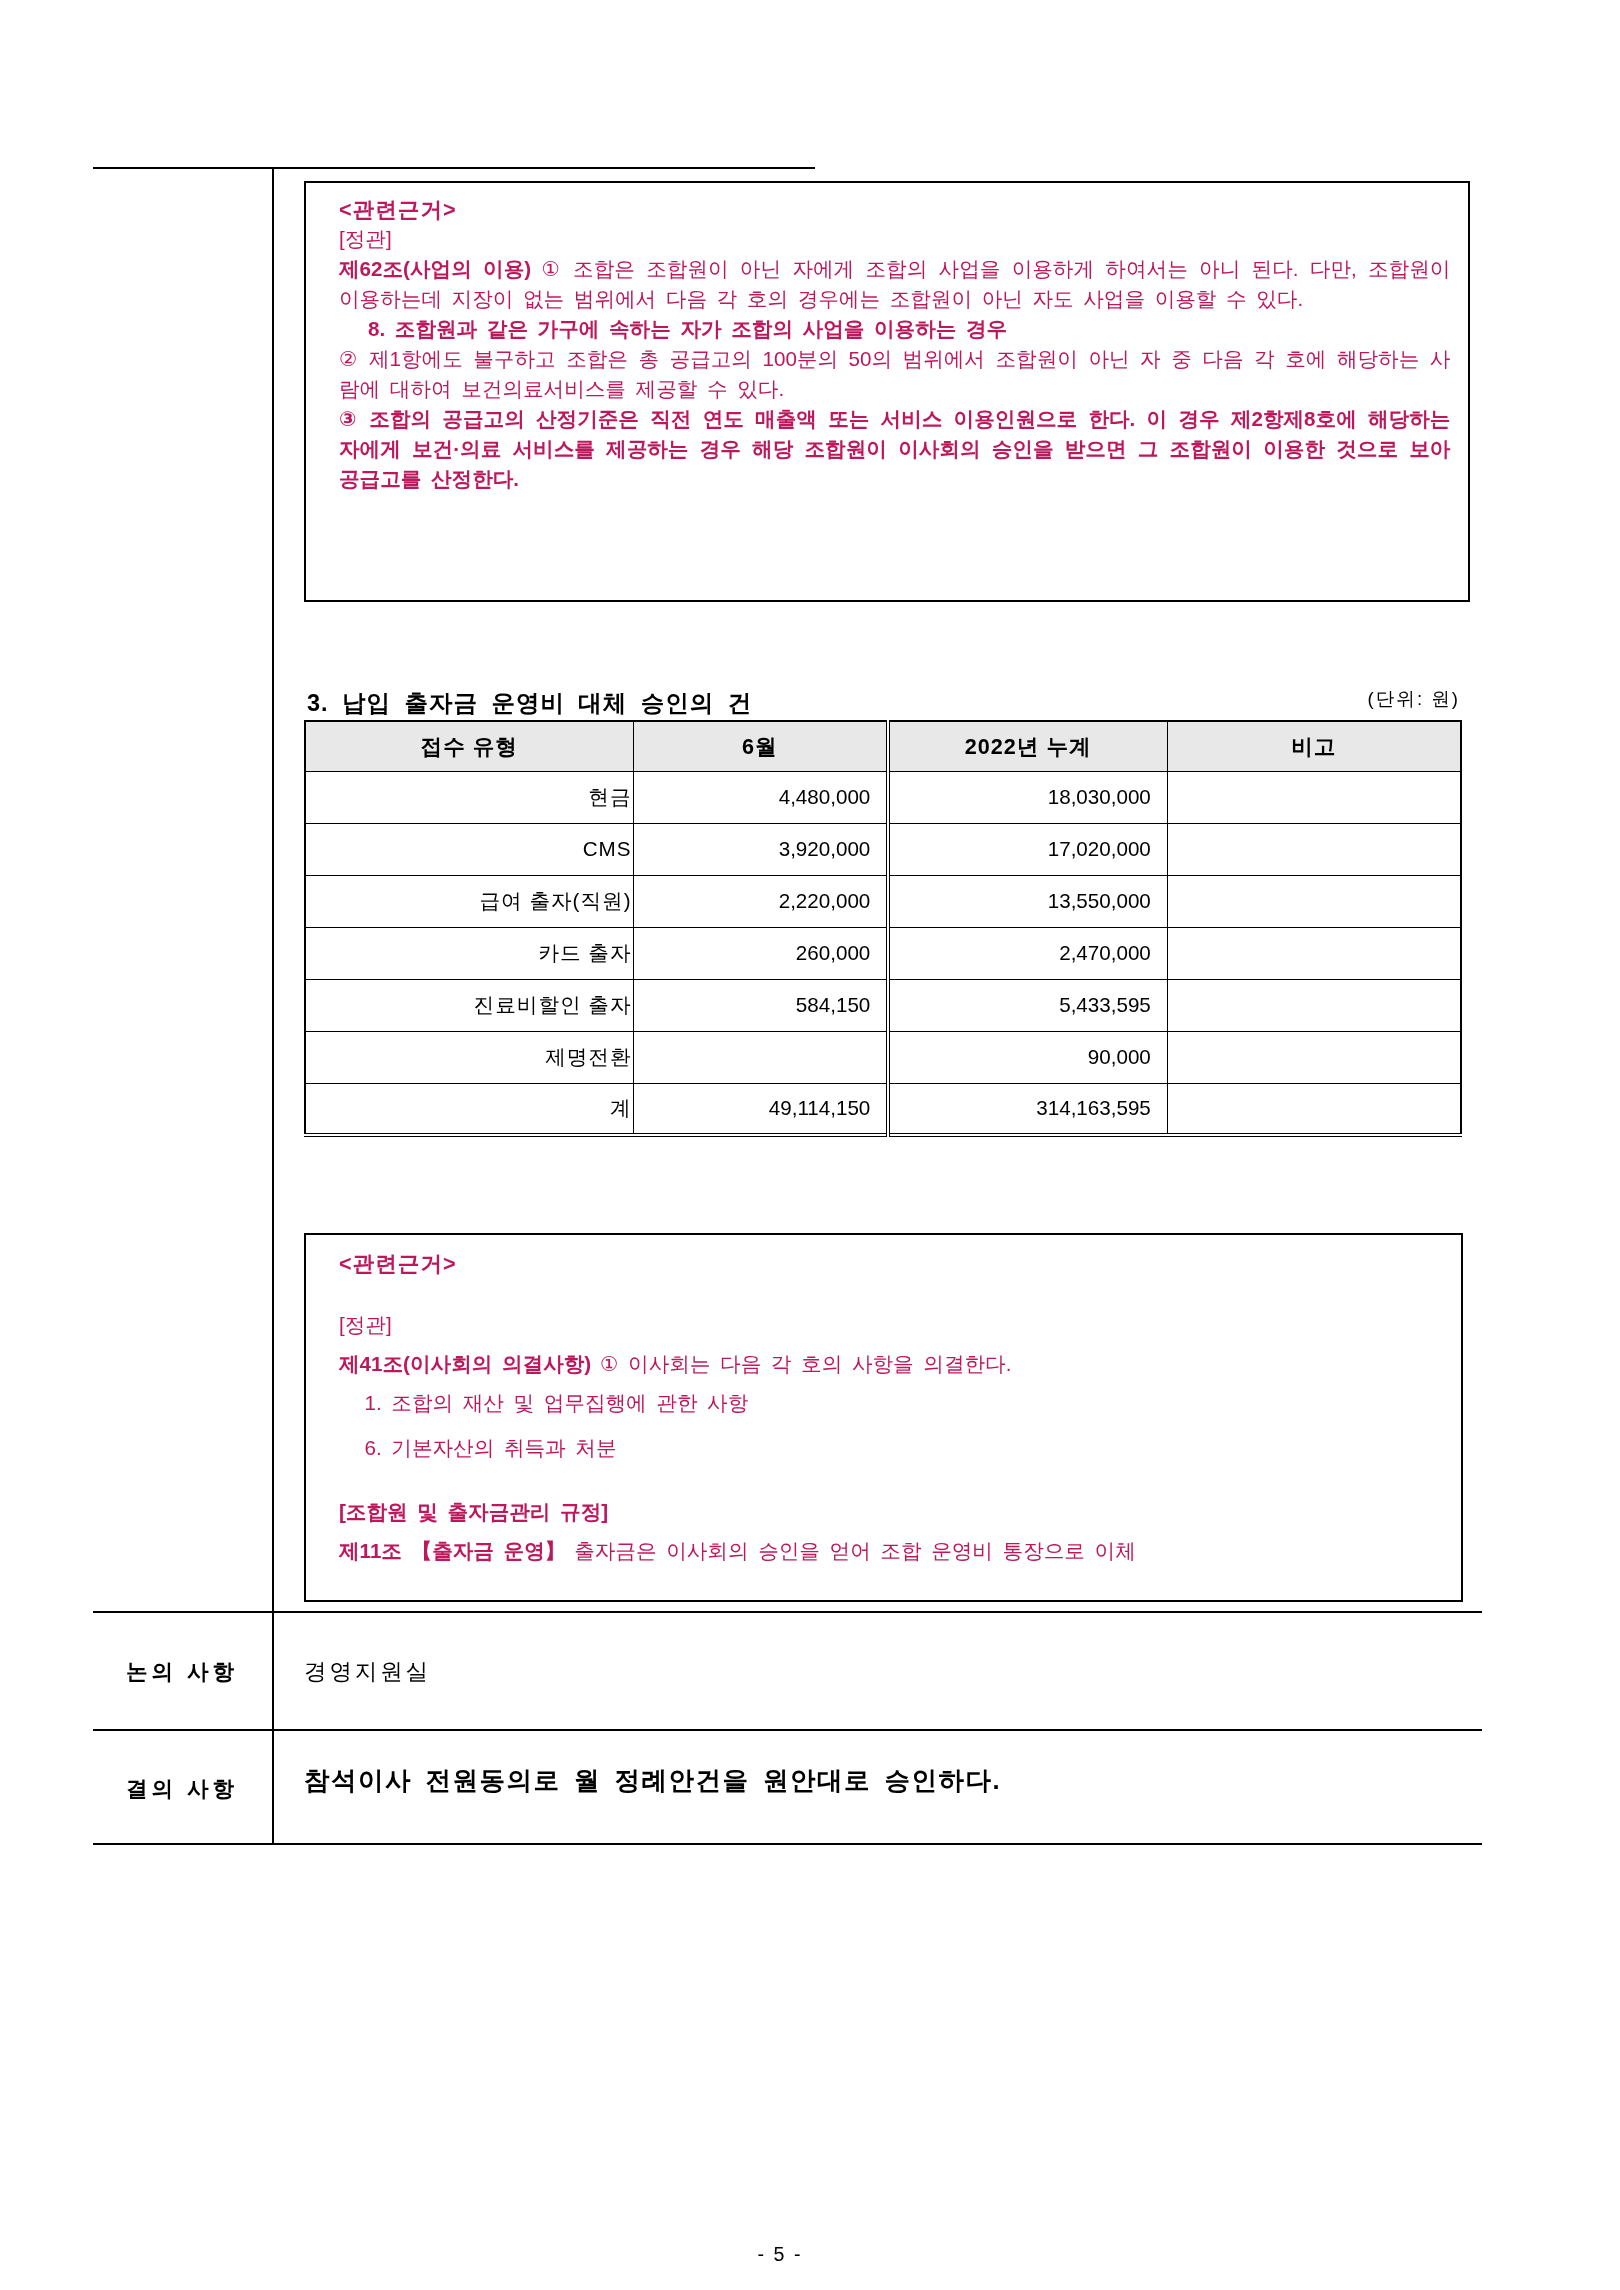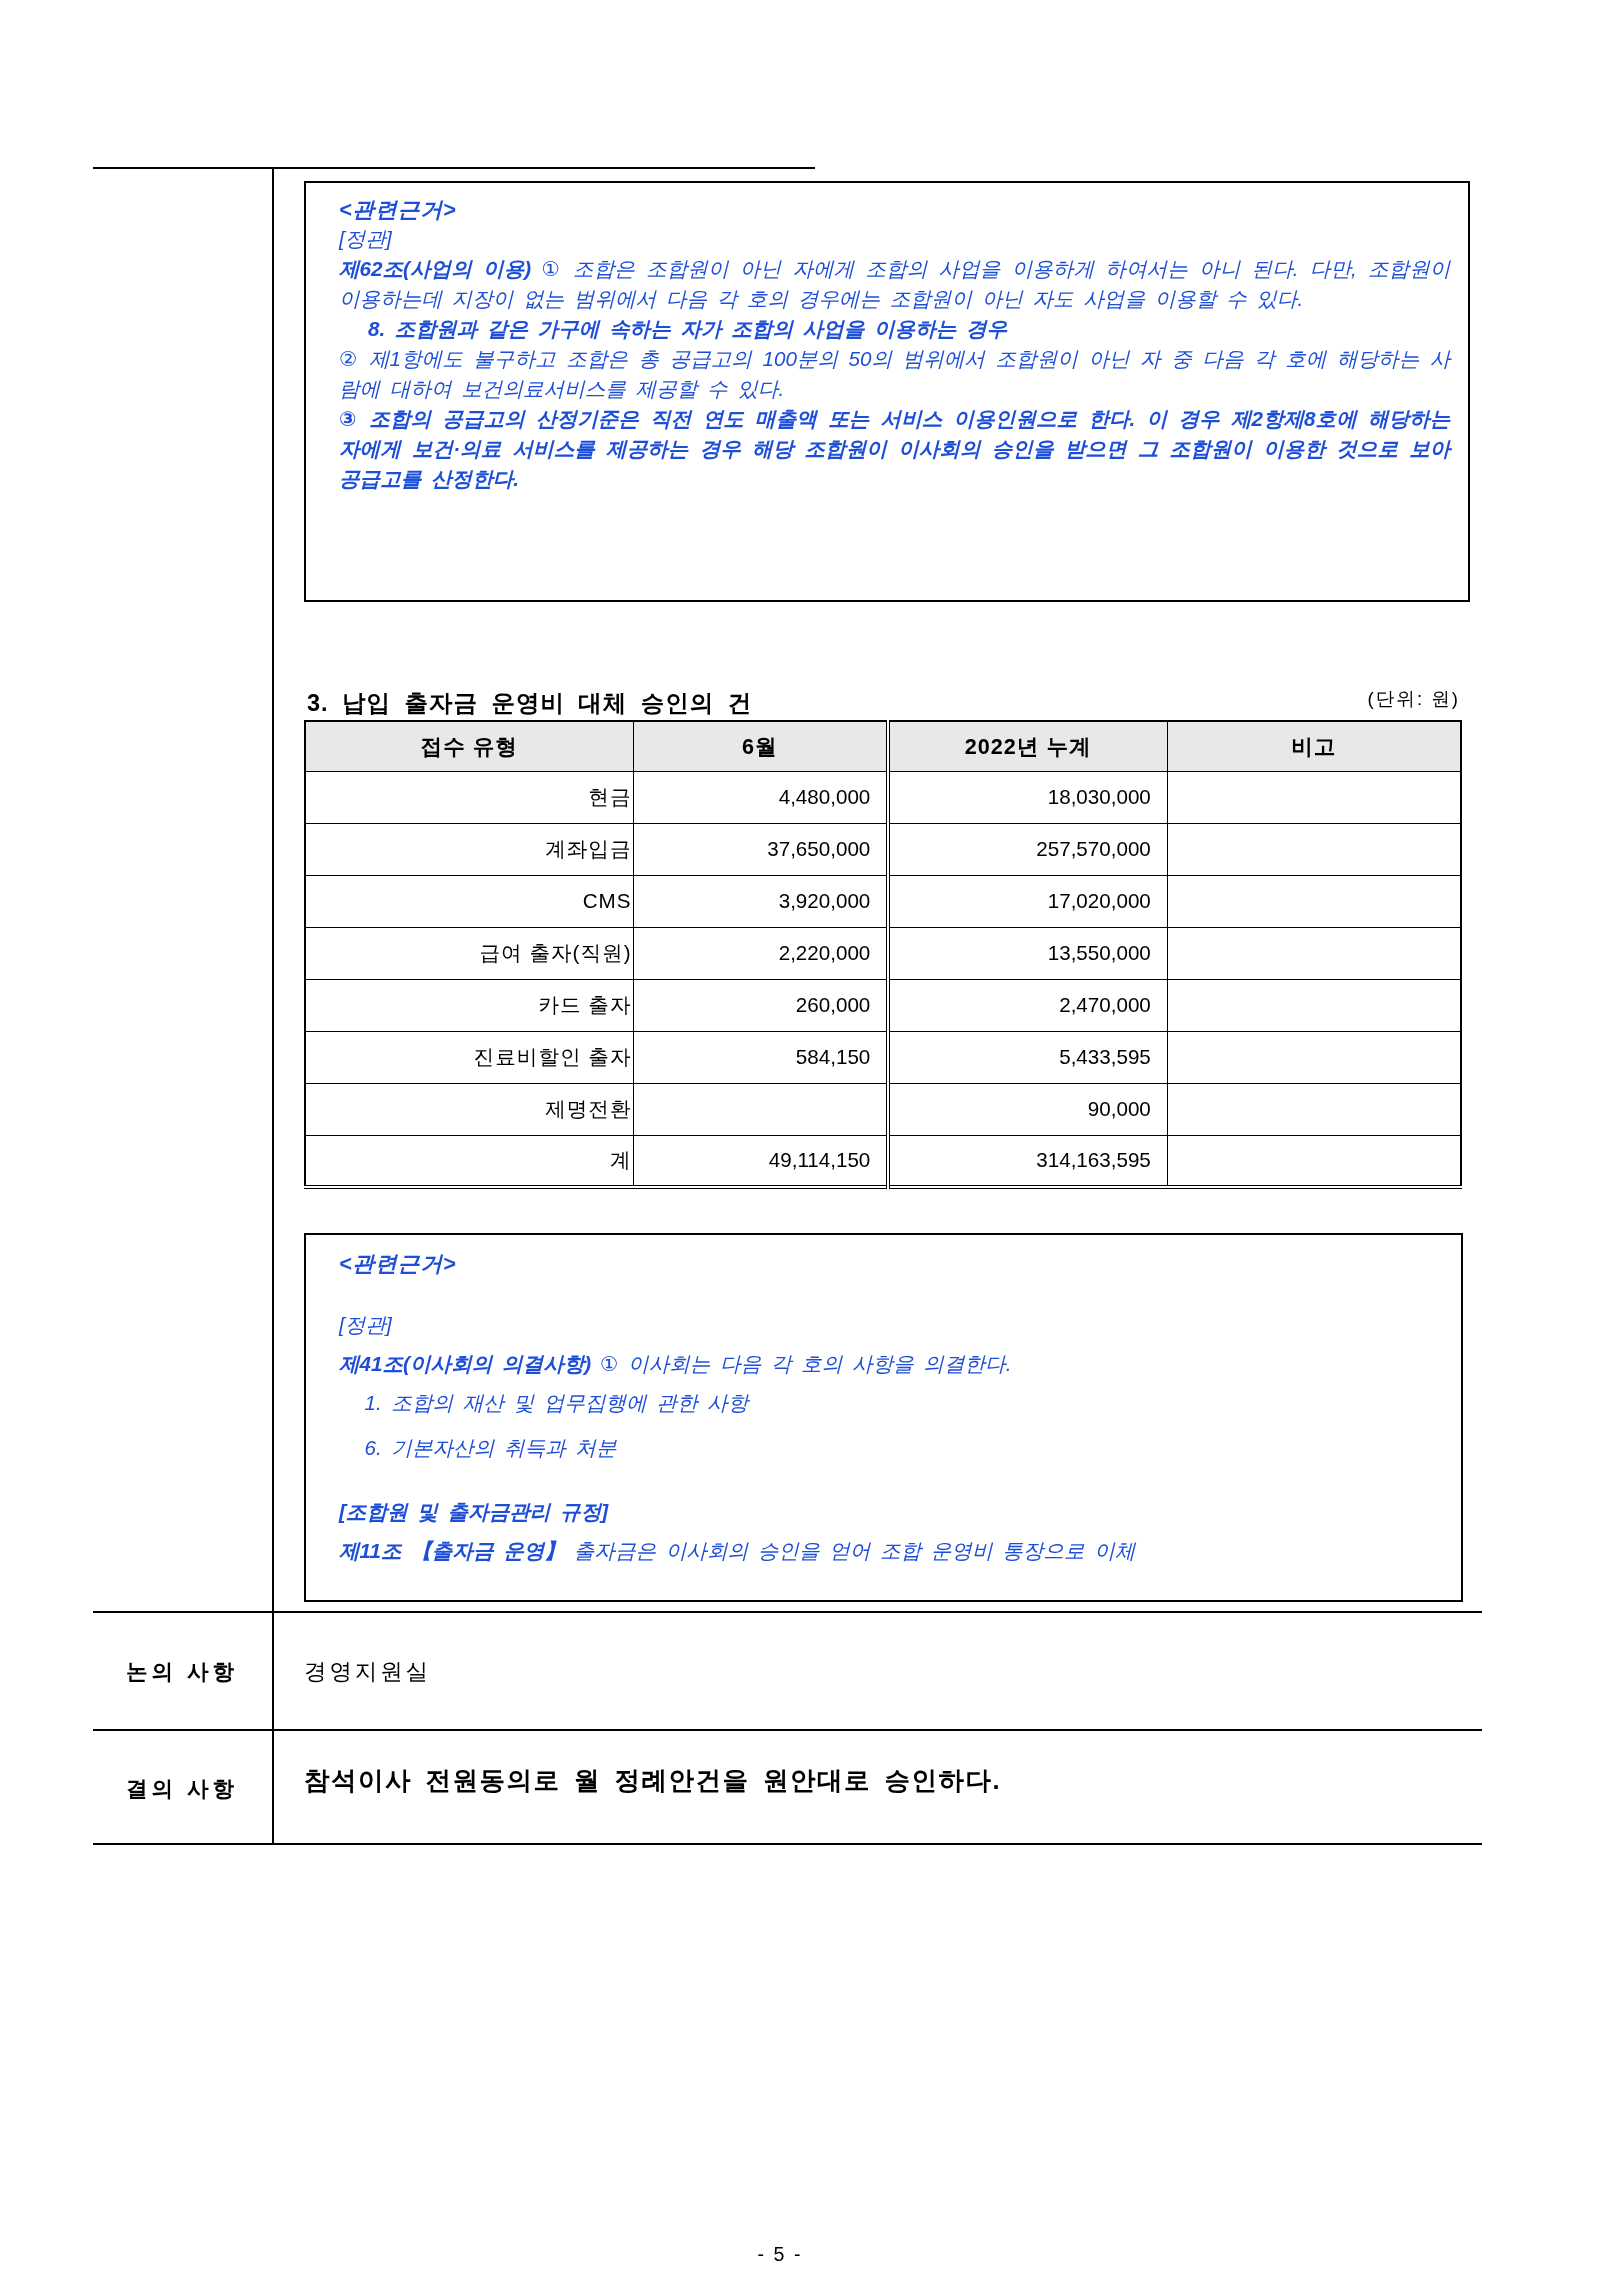--- a/index.html
+++ b/index.html
@@ -6,21 +6,21 @@
   body{
     width:1620px;height:2291px;background:#ffffff;position:relative;
     font-family:"Liberation Sans","DejaVu Sans",sans-serif;color:#000;
   }
   .rule{position:absolute;background:#000;}
   .bold{font-weight:bold;}
 
   
   .ref-box{
     position:absolute;border:2px solid #000;background:#fff;
-    box-sizing:border-box;font-size:20.6px;color:#1d4ed8;font-style:italic;
+    box-sizing:border-box;font-size:20.6px;color:#be185d;
   }
   .box-a{left:304px;top:181px;width:1166px;height:421px;padding:11.8px 17.6px 9.8px 33px;}
   .box-b{left:304px;top:1233px;width:1159px;height:369px;padding:13.7px 17.6px 9.8px 33px;}
   .box-title{margin:0 0 31px 0;font-weight:bold;font-size:21.6px;letter-spacing:1px;}
   .box-a p{margin:0;}
   .para{line-height:30px;text-align:justify;word-spacing:3.9px;}
   .line{line-height:30px;word-spacing:3.9px;}
   .item{padding-left:29px;}
   .article-title{font-weight:bold;margin-right:8.8px;}
 
@@ -116,26 +116,20 @@
       </tr>
     </thead>
     <tbody>
       <tr>
         <td class="cat">현금</td>
         <td class="num">4,480,000</td>
         <td class="num dbl">18,030,000</td>
         <td></td>
       </tr>
       <tr>
-        <td class="cat">계좌입금</td>
-        <td class="num">37,650,000</td>
-        <td class="num dbl">257,570,000</td>
-        <td></td>
-      </tr>
-      <tr>
         <td class="cat">CMS</td>
         <td class="num">3,920,000</td>
         <td class="num dbl">17,020,000</td>
         <td></td>
       </tr>
       <tr>
         <td class="cat">급여 출자(직원)</td>
         <td class="num">2,220,000</td>
         <td class="num dbl">13,550,000</td>
         <td></td>

